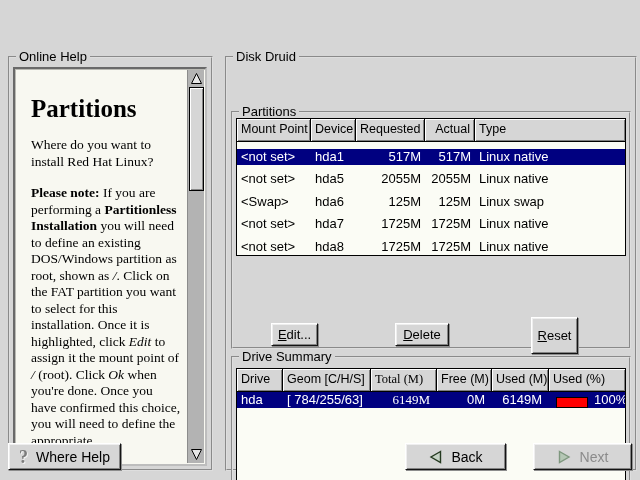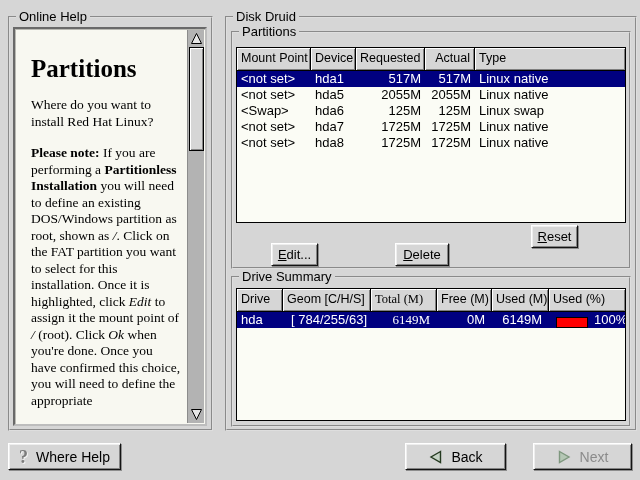--- a/index.html
+++ b/index.html
@@ -4,21 +4,21 @@
 <style>
   * { box-sizing: border-box; margin: 0; padding: 0; }
   html,body { background:#d6d6d6; }
   #screen {
     position: relative; width: 640px; height: 480px;
     background: #d6d6d6; overflow: hidden;
     font-family: "Liberation Sans", sans-serif; color: #000;
   }
 
   
-  .frame { position: absolute; border: 2px groove #dedede; }
+  .frame { position: absolute; border: 2px groove #dedede; margin-top: 40px; }
   .frame-label {
     position: absolute; top: -8px; left: 6px;
     background: #d6d6d6; padding: 0 3px;
     font-size: 13px; line-height: 14px; white-space: nowrap;
   }
 
   #help-frame { left: 8px; top: 16px; width: 205px; height: 415px; }
   #dd-frame   { left: 225px; top: 16px; width: 412px; height: 415px; }
   #partitions-frame { left: 4px; top: 13px; width: 400px; height: 238px; }
   #drive-frame      { left: 4px; top: 258px; width: 400px; height: 151px; }
@@ -57,21 +57,21 @@
     position: absolute; left: 1px; top: 17px; width: 15px; height: 104px;
     background: #d6d6d6; border: 1px solid #000;
     box-shadow: inset 1px 1px 0 #fff, inset -1px -1px 0 #858585;
   }
 
   
   .clist {
     position: absolute; background: #fbfcf5; border: 1px solid #000;
     display: flex; flex-direction: column;
   }
-  #part-clist  { left: 3px; top: 14px;  width: 390px; height: 176px; }
+  #part-clist  { left: 3px; top: 5px;  width: 390px; height: 138px; justify-content: space-between; }
   #drive-clist { left: 3px; top: 10px; width: 390px; height: 133px; }
   .clist-header {
     display: flex; height: 23px; flex: none;
     background: #d6d6d6; border-bottom: 1px solid #000;
   }
   .th {
     font-size: 12.5px; line-height: 21px; padding: 0 4px;
     border-right: 1px solid #000; white-space: nowrap; overflow: hidden;
     box-shadow: inset 1px 1px 0 #fff, inset -1px -1px 0 #7f7f7f;
   }
@@ -81,37 +81,37 @@
   .td { padding: 0 4px; white-space: nowrap; overflow: hidden; }
 
   
   .pc0 { width: 74px; } .pc1 { width: 45px; }
   .pc2 { width: 69px; } .pc3 { width: 50px; } .pc4 { flex: 1; }
   .td.pc2, .td.pc3, .th.pc3 { text-align: right; }
 
   
   .dc0 { width: 46px; } .dc1 { width: 88px; } .dc2 { width: 66px; font-family: Liberation Serif, serif; }
   .dc3 { width: 55px; } .dc4 { width: 57px; } .dc5 { flex: 1; }
-  .td.dc1 { text-align: right; }
+  .td.dc1 { text-align: left; }
   .td.dc2, .td.dc3, .td.dc4 { text-align: right; padding-right: 7px; }
   .td.dc5 { display: flex; align-items: flex-end; gap: 6px; padding-left: 7px; }
   .used-bar { width: 32px; height: 11px; background: #ff0000; border: 1px solid #000; flex: none; }
 
   
   .gtk-btn {
     position: absolute; background: #d6d6d6;
     border: 1px solid; border-color: #ffffff #141414 #141414 #ffffff;
     box-shadow: inset 1px 1px 0 #eeeeee, inset -1px -1px 0 #848484, 1px 1px 0 #8d8d8d;
     font-family: "Liberation Sans", sans-serif; font-size: 13px; color: #000;
     display: flex; align-items: center; justify-content: center; gap: 8px;
     cursor: default;
   }
   #edit-btn   { left: 38px;  top: 210px; width: 47px; height: 23px; }
   #delete-btn { left: 162px; top: 210px; width: 54px; height: 23px; }
-  #reset-btn  { left: 298px; top: 192px; width: 47px; height: 23px; }
+  #reset-btn  { left: 298px; top: 204px; width: 47px; height: 37px; }
   .hk { text-decoration: underline; }
 
   #hide-help-btn { left: 8px;   top: 443px; width: 113px; height: 27px; font-size: 14px; }
   #back-btn      { left: 405px; top: 443px; width: 101px; height: 27px; font-size: 14px; }
   #next-btn      { left: 533px; top: 443px; width: 99px;  height: 27px; font-size: 14px; }
   #next-btn .btn-text { color: #8b8b8b; }
 
   .q-icon {
     font-family: "Liberation Serif", serif; font-size: 18px; font-weight: bold;
     color: #7c7c7c; text-shadow: 1px 1px 0 #f4f4f4; line-height: 1;

